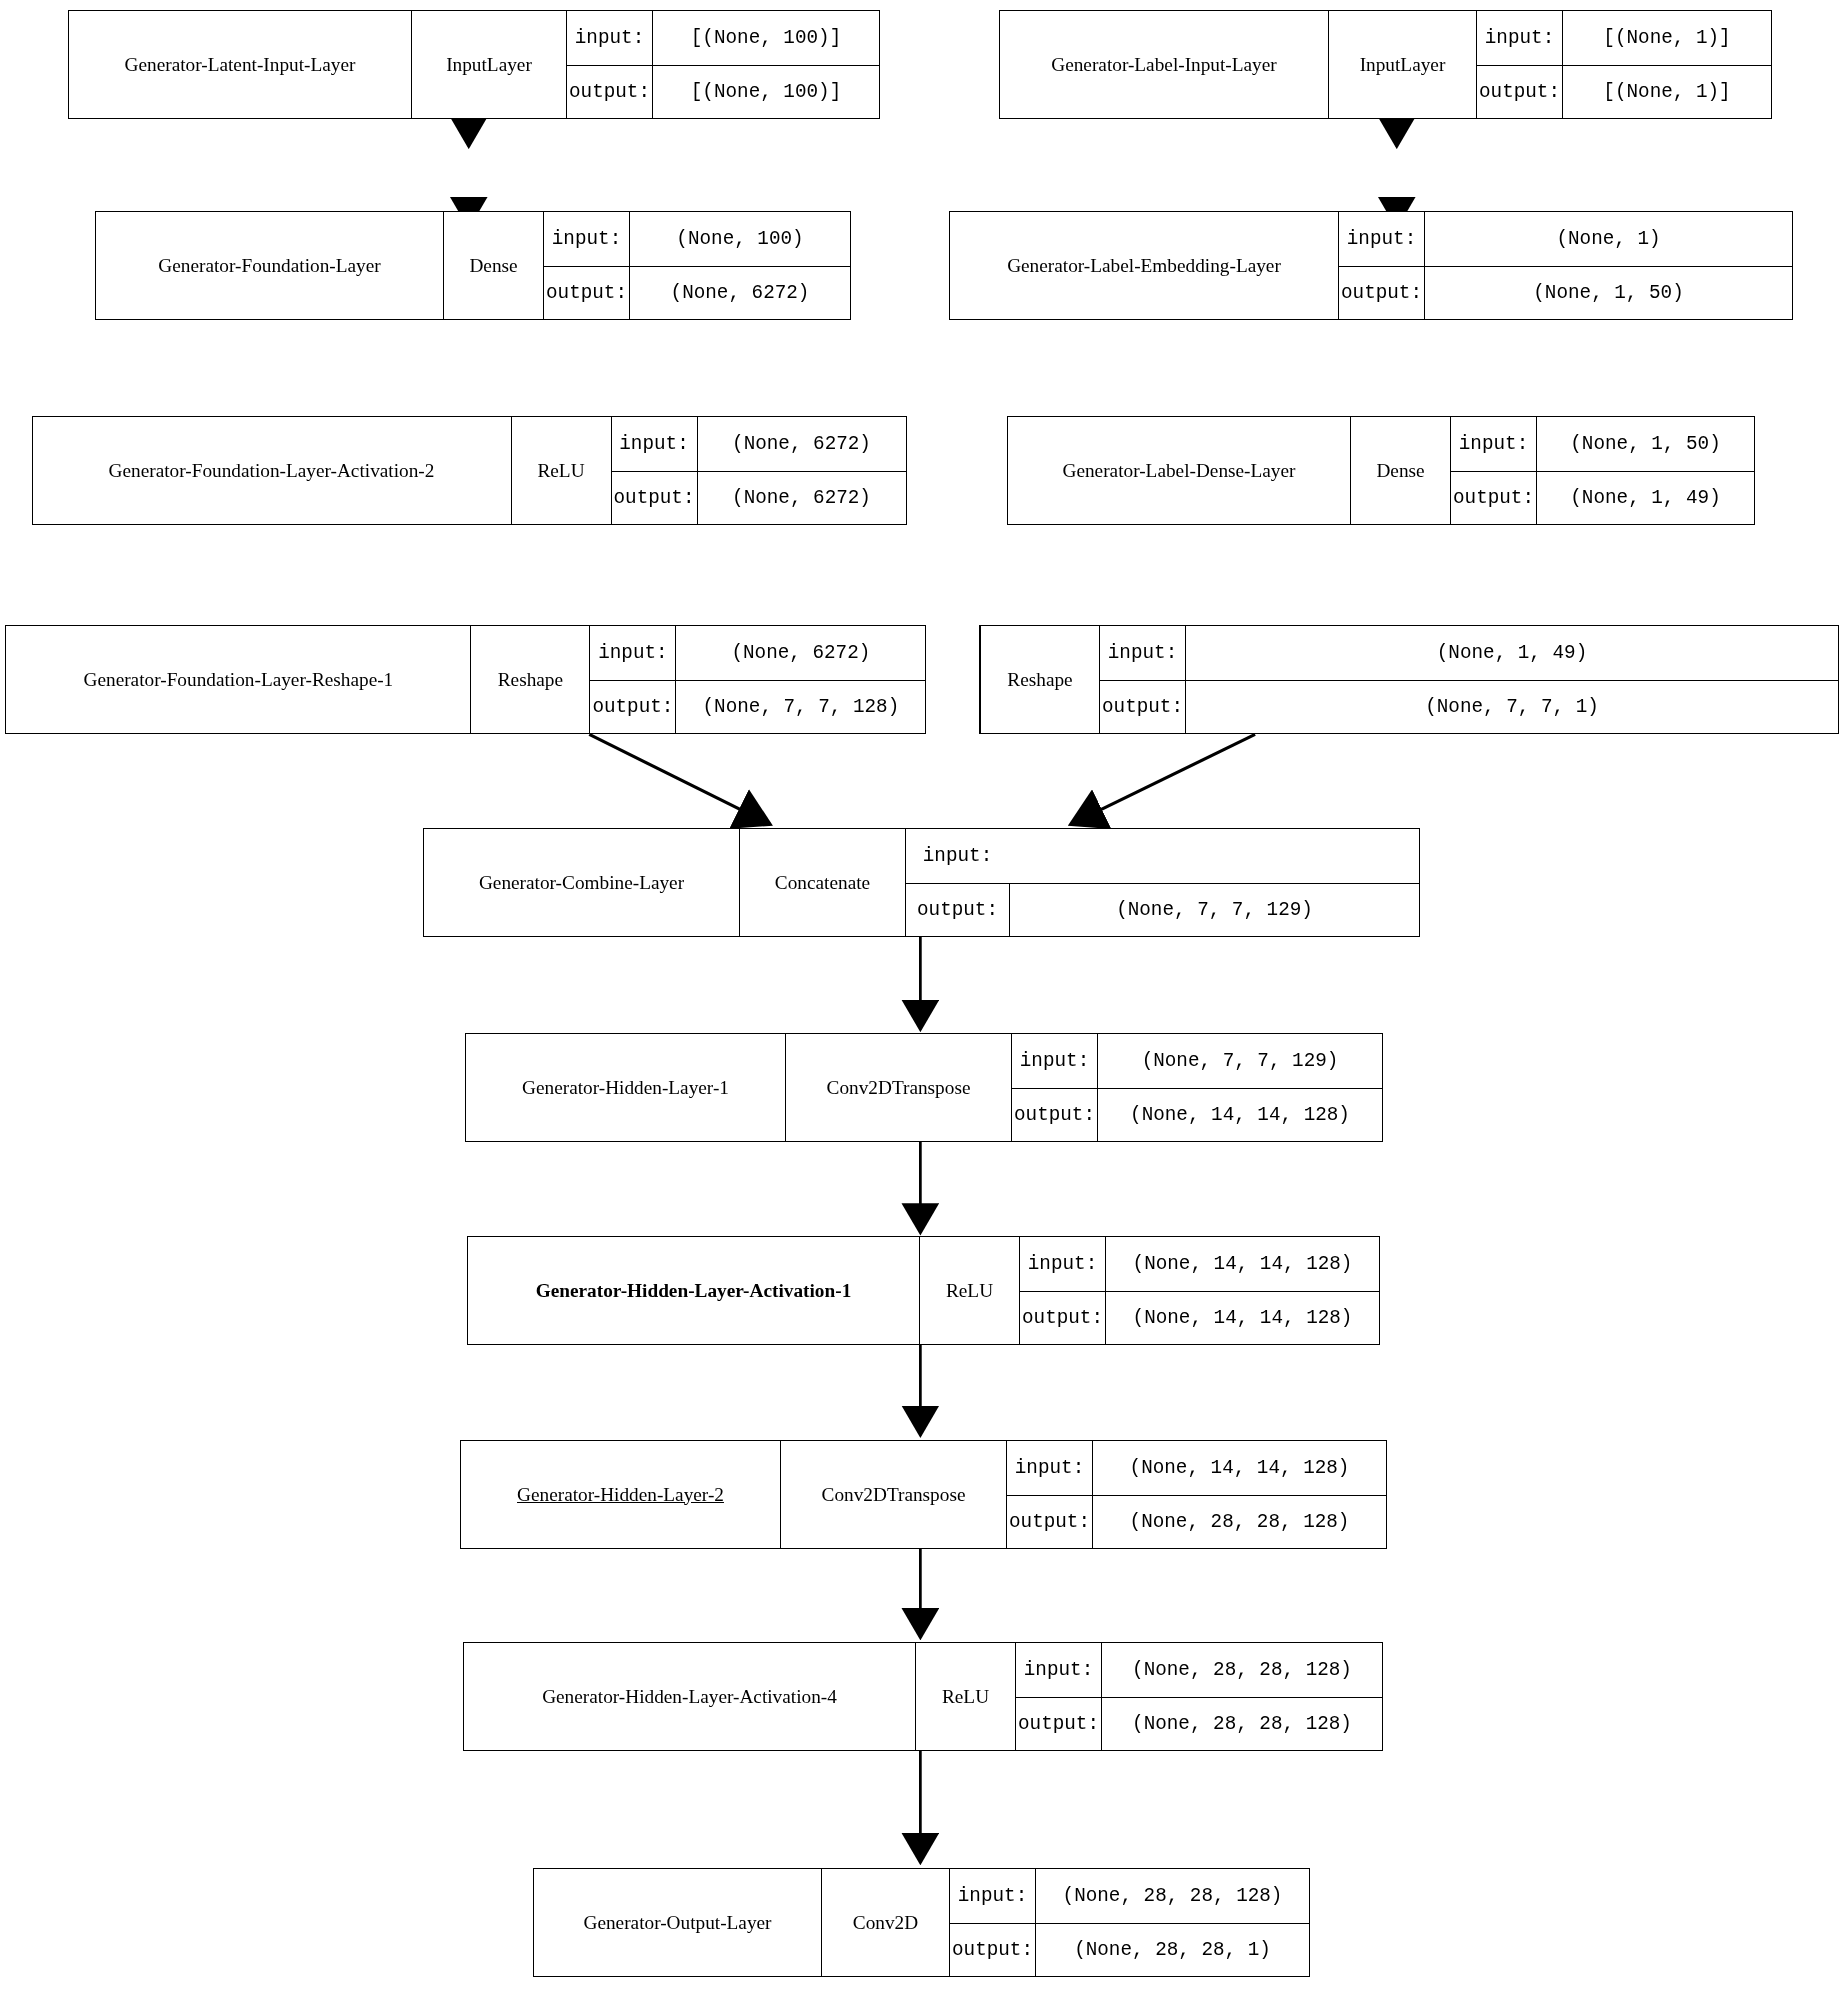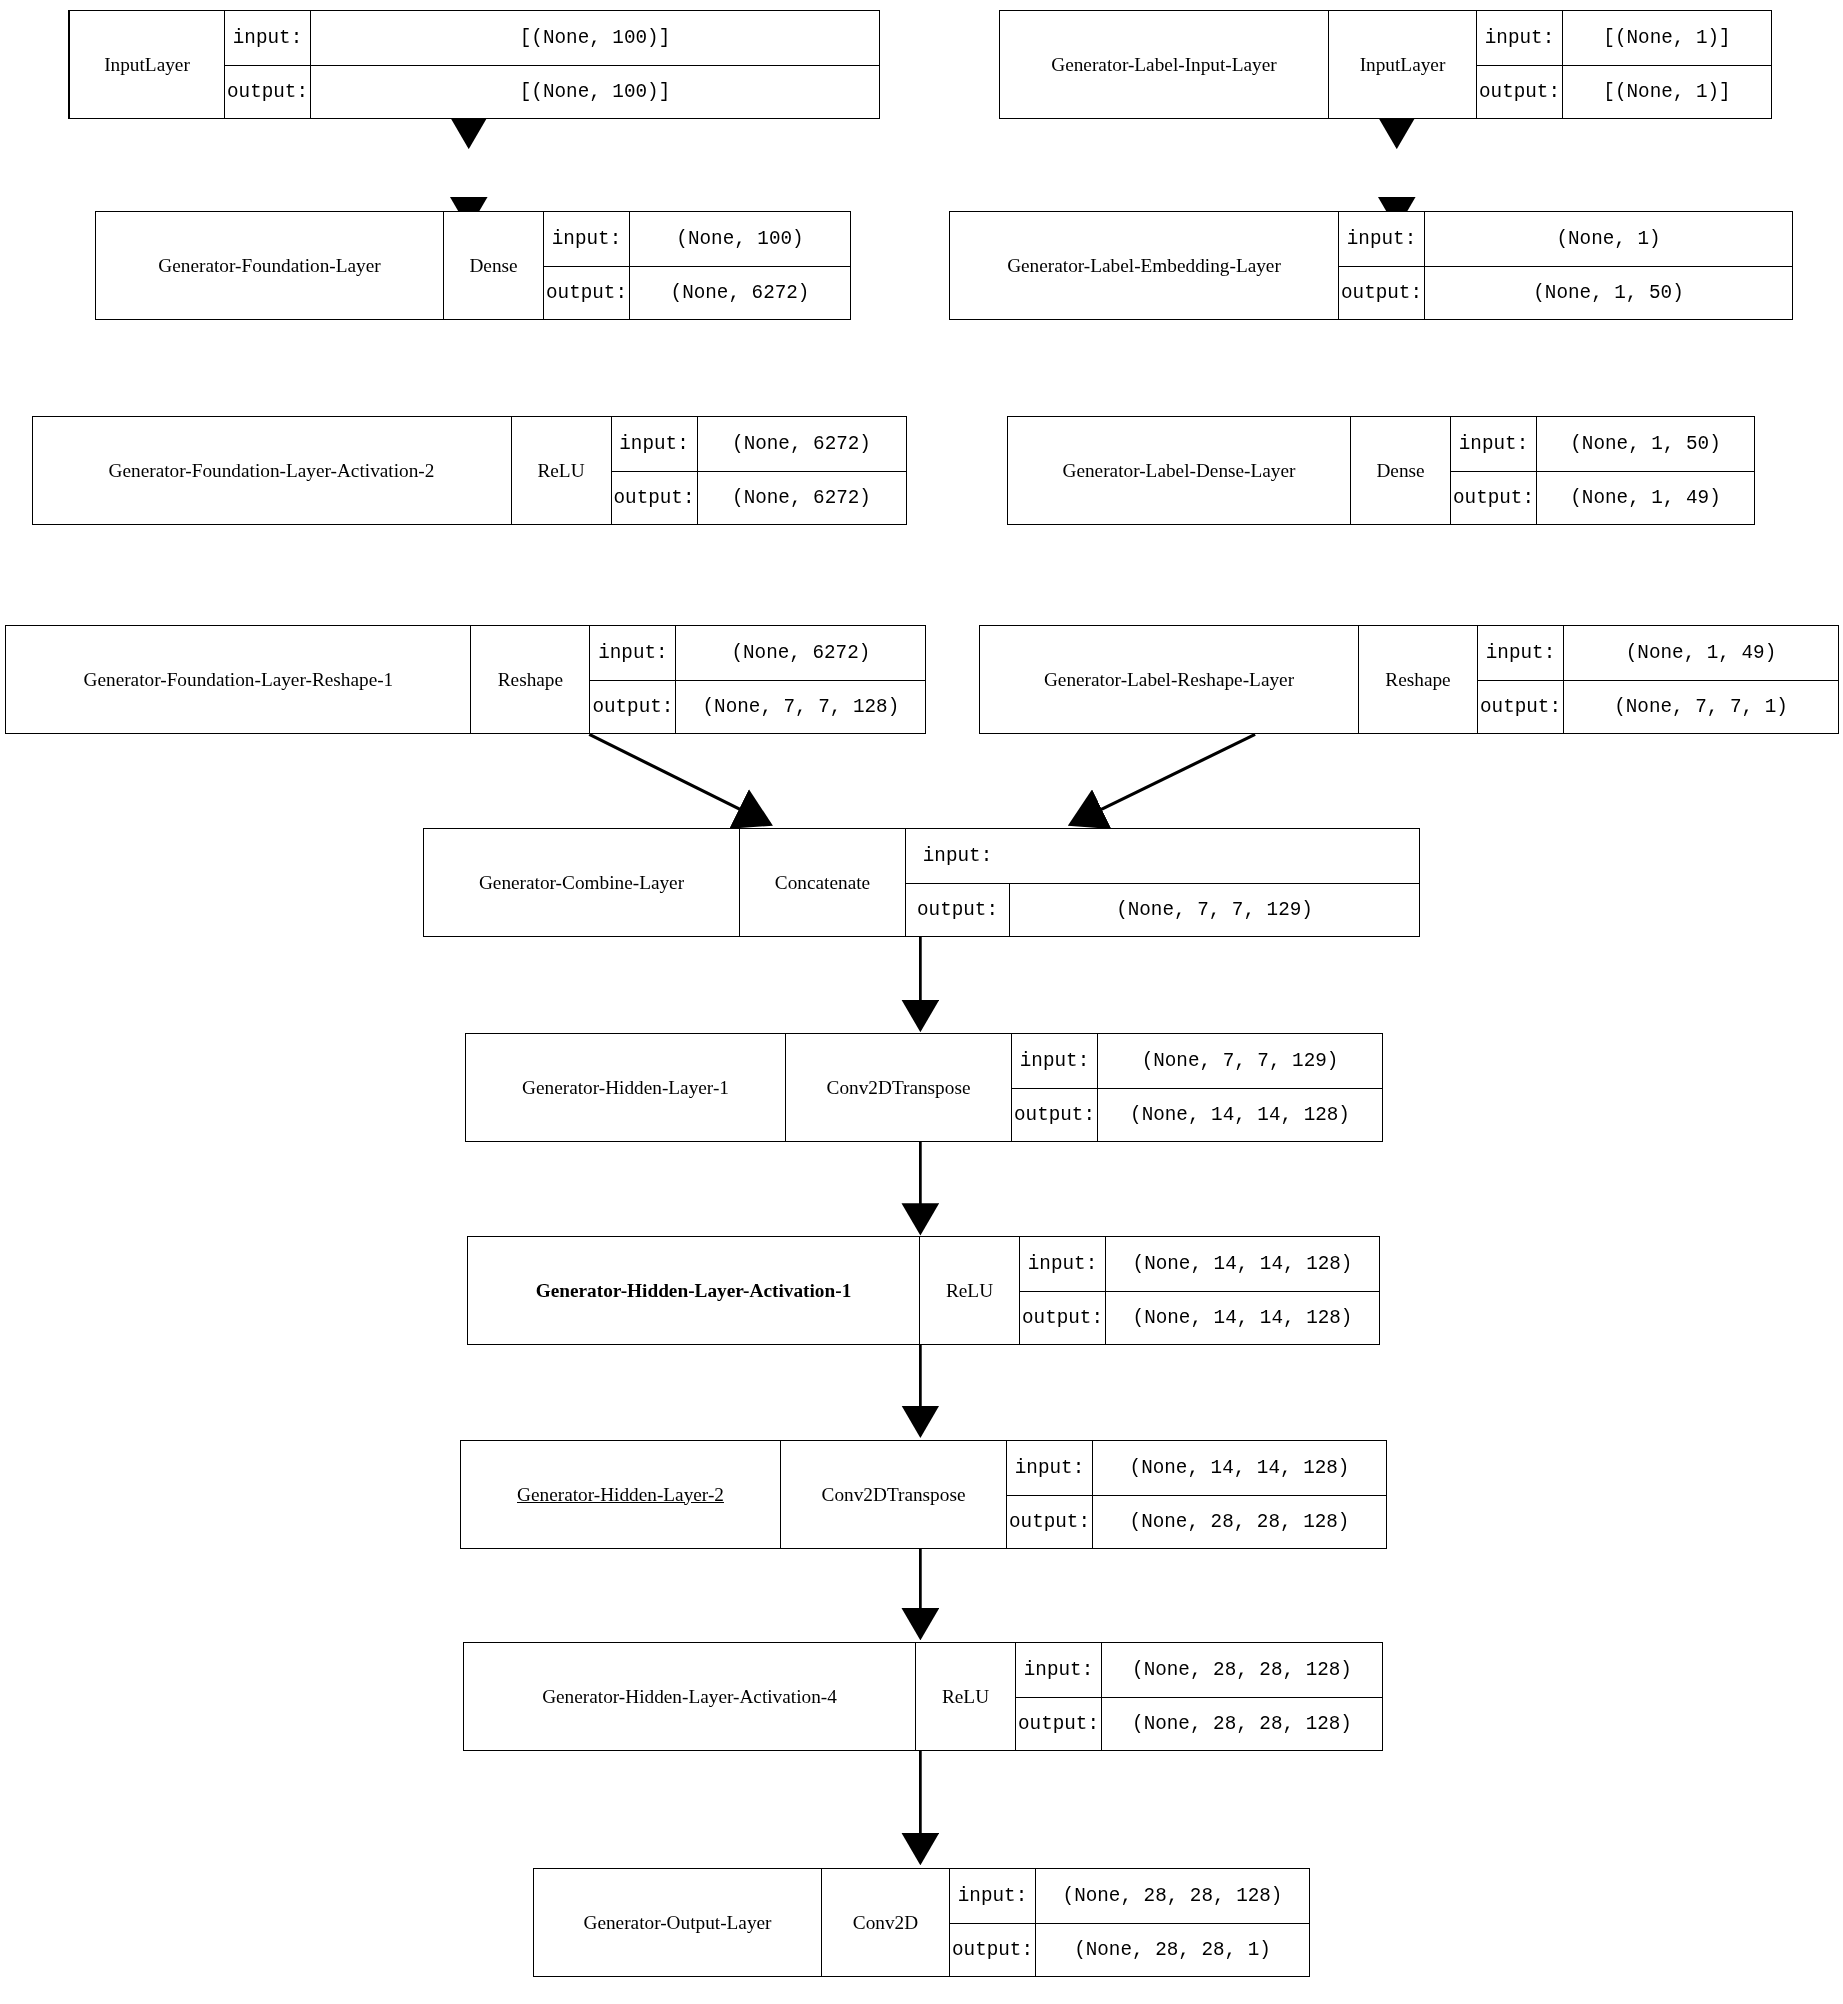--- a/index.html
+++ b/index.html
@@ -122,20 +122,21 @@
     <line x1="2046" y1="2522" x2="2046" y2="2740" stroke="#000000" stroke-width="6" marker-end="url(#arrow)"></line>
 
     <line x1="2046" y1="2972" x2="2046" y2="3190" stroke="#000000" stroke-width="6" marker-end="url(#arrow)"></line>
 
     <line x1="2046" y1="3422" x2="2046" y2="3640" stroke="#000000" stroke-width="6" marker-end="url(#arrow)"></line>
 
     <line x1="2046" y1="3872" x2="2046" y2="4140" stroke="#000000" stroke-width="6" marker-end="url(#arrow)"></line>
   </svg>
 
   <div class="node" style="left:68px; top:10.3px; width:812px; height:109px;">
+    <div class="cell-name" style="width:342px;">Generator-Latent-Input-Layer</div>
     <div class="cell-type" style="width:155px;">InputLayer</div>
     <div class="io-block">
       <div class="io-row">
         <div class="io-label" style="width:85px;">input:</div>
         <div class="io-value">[(None, 100)]</div>
       </div>
       <div class="io-row second">
         <div class="io-label" style="width:85px;">output:</div>
         <div class="io-value">[(None, 100)]</div>
       </div>
@@ -225,21 +226,20 @@
         <div class="io-value">(None, 6272)</div>
       </div>
       <div class="io-row second">
         <div class="io-label" style="width:85px;">output:</div>
         <div class="io-value">(None, 7, 7, 128)</div>
       </div>
     </div>
   </div>
 
   <div class="node" style="left:979px; top:625px; width:860px; height:109px;">
-    <div class="cell-name" style="width:378px;">Generator-Label-Reshape-Layer</div>
     <div class="cell-type" style="width:119px;">Reshape</div>
     <div class="io-block">
       <div class="io-row">
         <div class="io-label" style="width:85px;">input:</div>
         <div class="io-value">(None, 1, 49)</div>
       </div>
       <div class="io-row second">
         <div class="io-label" style="width:85px;">output:</div>
         <div class="io-value">(None, 7, 7, 1)</div>
       </div>

